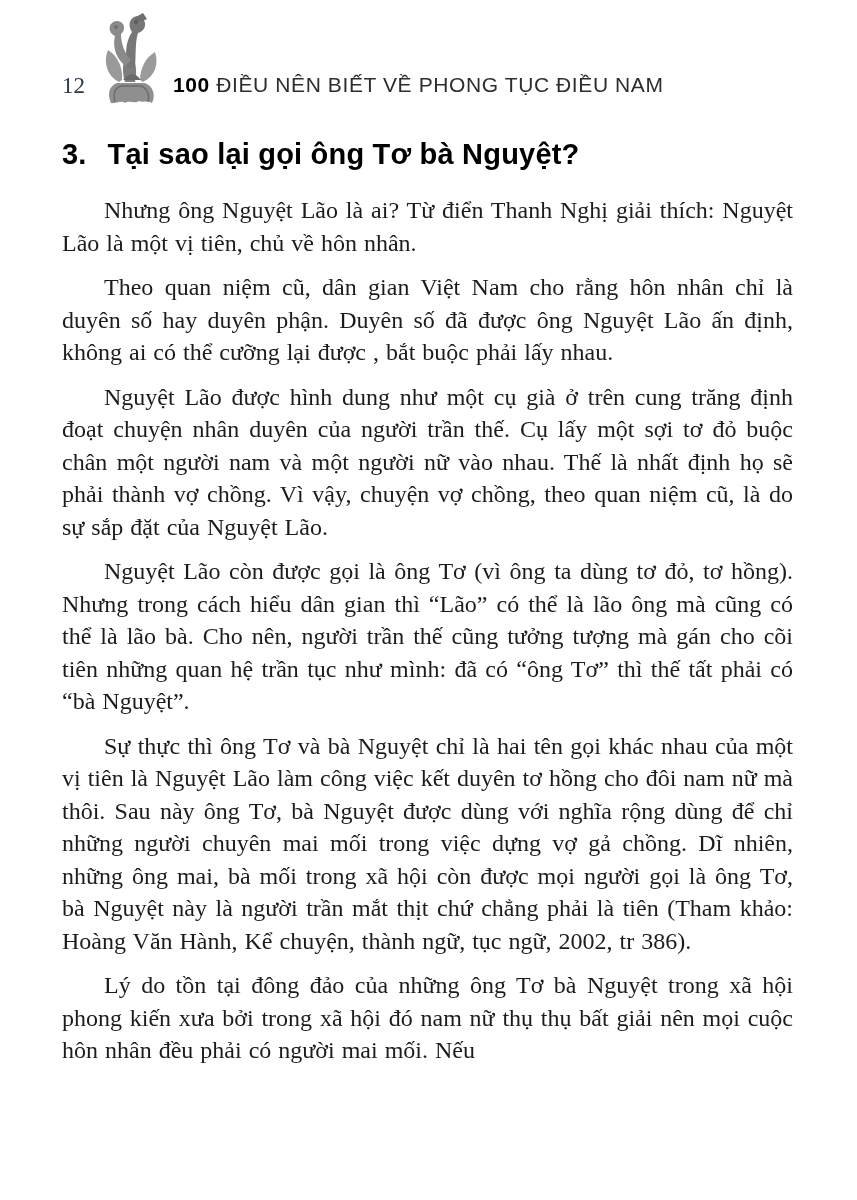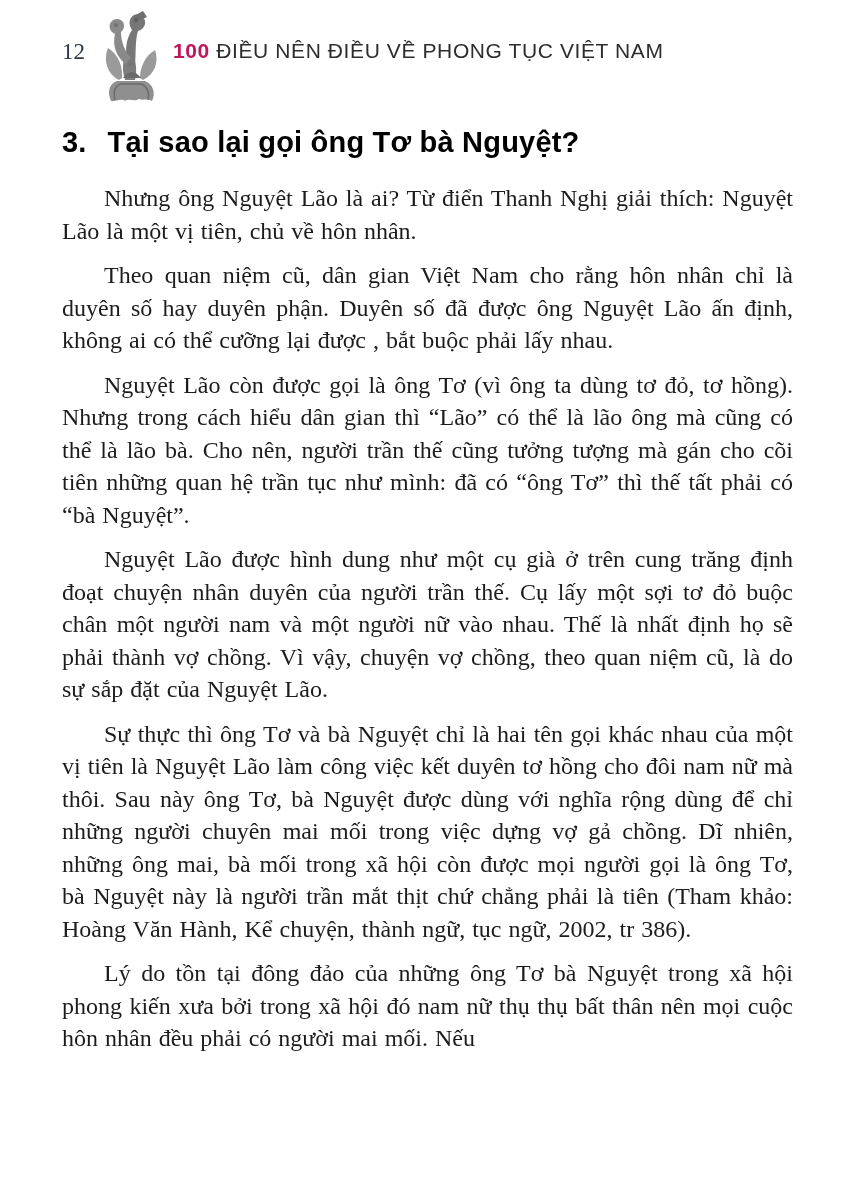--- a/index.html
+++ b/index.html
@@ -14,56 +14,56 @@
     overflow: hidden;
   }
   
   .page-header {
     position: absolute;
     top: 6px;
     left: 62px;
     right: 64px;
     height: 98px;
     display: flex;
-    align-items: center;
+    align-items: flex-end;
   }
   .page-number {
     font-size: 23px;
     line-height: 1;
     padding-bottom: 7px;
     color: #2e3a4a;
   }
   .ornament {
     margin: 0 6px 0 10px;
     line-height: 0;
   }
   .running-title {
     font-family: "Liberation Sans", "DejaVu Sans", sans-serif;
     font-size: 21px;
     line-height: 1;
     letter-spacing: 0.6px;
     color: #2d2d2d;
     padding-bottom: 9px;
     white-space: nowrap;
   }
-  .running-title .bold { font-weight: bold; color: #be185d; }
+  .running-title .bold { font-weight: bold; color: #000000; }
   
   .content {
     position: absolute;
     top: 124px;
     left: 62px;
     right: 64px;
   }
   .section-heading {
     font-family: "Liberation Sans", "DejaVu Sans", sans-serif;
     font-weight: bold;
     font-size: 29px;
     line-height: 36px;
     color: #000000;
-    margin: 0 0 22px 0;
+    margin: 12px 0 22px 0;
     letter-spacing: 0.2px;
   }
   .section-heading .num { margin-right: 21px; }
   .content p {
     font-size: 24px;
     line-height: 32.5px;
     text-align: justify;
     text-indent: 42px;
     margin: 0 0 12px 0;
     word-spacing: 1px;
@@ -86,33 +86,33 @@
         <path d="M48 72 C60 66 64 54 60 42 C50 48 45 59 45 70 Z" fill="#9a9a9a"></path>
         <path d="M30 72 C26 60 28 48 34 42 C40 48 43 60 40 72 Z" fill="#7d7d7d"></path>
         <path d="M33 58 C30 46 30 32 37 22 C33 16 34 10 39 7 C44 5 49 8 50 13 C51 18 47 22 43 23 C40 32 41 46 40 58 Z" fill="#777777"></path>
         <path d="M31 56 C22 50 17 38 20 26 C15 24 13 18 16 14 C19 10 25 10 28 14 C30 17 29 22 26 24 C26 34 30 44 36 50 Z" fill="#8a8a8a"></path>
         <path d="M39 8 L48 3 L52 9 L45 12 Z" fill="#6f6f6f"></path>
         <circle cx="41" cy="12" r="2.2" fill="#5e5e5e"></circle>
         <circle cx="21" cy="17" r="2" fill="#707070"></circle>
         <path d="M28 70 C34 62 40 62 46 70 Z" fill="#6a6a6a"></path>
       </svg>
     </span>
-    <span class="running-title"><span class="bold">100</span><span> ĐIỀU NÊN ĐIỀU VỀ PHONG TỤC VIỆT NAM</span></span>
+    <span class="running-title"><span class="bold">100</span><span> ĐIỀU NÊN BIẾT VỀ PHONG TỤC ĐIỀU NAM</span></span>
   </div>
 
   <div class="content">
 
     <h1 class="section-heading"><span class="num">3.</span><span>Tại sao lại gọi ông Tơ bà Nguyệt?</span></h1>
 
     <p>Nhưng ông Nguyệt Lão là ai? Từ điển Thanh Nghị giải thích: Nguyệt Lão là một vị tiên, chủ về hôn nhân.</p>
 
     <p>Theo quan niệm cũ, dân gian Việt Nam cho rằng hôn nhân chỉ là duyên số hay duyên phận. Duyên số đã được ông Nguyệt Lão ấn định, không ai có thể cưỡng lại được , bắt buộc phải lấy nhau.</p>
 
+    <p>Nguyệt Lão được hình dung như một cụ già ở trên cung trăng định đoạt chuyện nhân duyên của người trần thế. Cụ lấy một sợi tơ đỏ buộc chân một người nam và một người nữ vào nhau. Thế là nhất định họ sẽ phải thành vợ chồng. Vì vậy, chuyện vợ chồng, theo quan niệm cũ, là do sự sắp đặt của Nguyệt Lão.</p>
+
     <p>Nguyệt Lão còn được gọi là ông Tơ (vì ông ta dùng tơ đỏ, tơ hồng). Nhưng trong cách hiểu dân gian thì “Lão” có thể là lão ông mà cũng có thể là lão bà. Cho nên, người trần thế cũng tưởng tượng mà gán cho cõi tiên những quan hệ trần tục như mình: đã có “ông Tơ” thì thế tất phải có “bà Nguyệt”.</p>
-
-    <p>Nguyệt Lão được hình dung như một cụ già ở trên cung trăng định đoạt chuyện nhân duyên của người trần thế. Cụ lấy một sợi tơ đỏ buộc chân một người nam và một người nữ vào nhau. Thế là nhất định họ sẽ phải thành vợ chồng. Vì vậy, chuyện vợ chồng, theo quan niệm cũ, là do sự sắp đặt của Nguyệt Lão.</p>
 
     <p><span>Sự thực thì ông Tơ và bà Nguyệt chỉ là hai tên gọi khác nhau của một vị tiên là Nguyệt Lão làm công việc kết duyên tơ hồng cho đôi nam nữ mà thôi. Sau này ông Tơ, bà Nguyệt được dùng với nghĩa rộng dùng để chỉ những người chuyên mai mối trong việc dựng vợ gả chồng. Dĩ nhiên, những ông mai, bà mối trong xã hội còn được mọi người gọi là ông Tơ, bà Nguyệt này là người trần mắt thịt chứ chẳng phải là tiên (Tham khảo: Hoàng Văn Hành, </span><span class="it">Kể chuyện, thành ngữ, tục ngữ,</span><span> 2002, tr 386).</span></p>
 
-    <p>Lý do tồn tại đông đảo của những ông Tơ bà Nguyệt trong xã hội phong kiến xưa bởi trong xã hội đó nam nữ thụ thụ bất thân nên mọi cuộc hôn nhân đều phải có người mai mối. Nếu</p>
+    <p>Lý do tồn tại đông đảo của những ông Tơ bà Nguyệt trong xã hội phong kiến xưa bởi trong xã hội đó nam nữ thụ thụ bất giải nên mọi cuộc hôn nhân đều phải có người mai mối. Nếu</p>
 
   </div>
 </div>
 
 </body></html>

